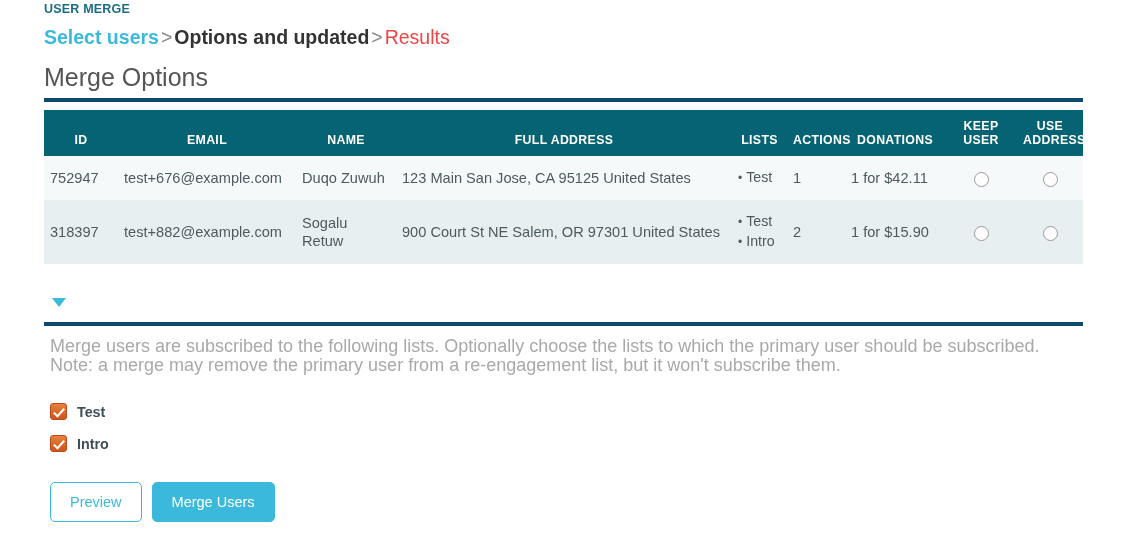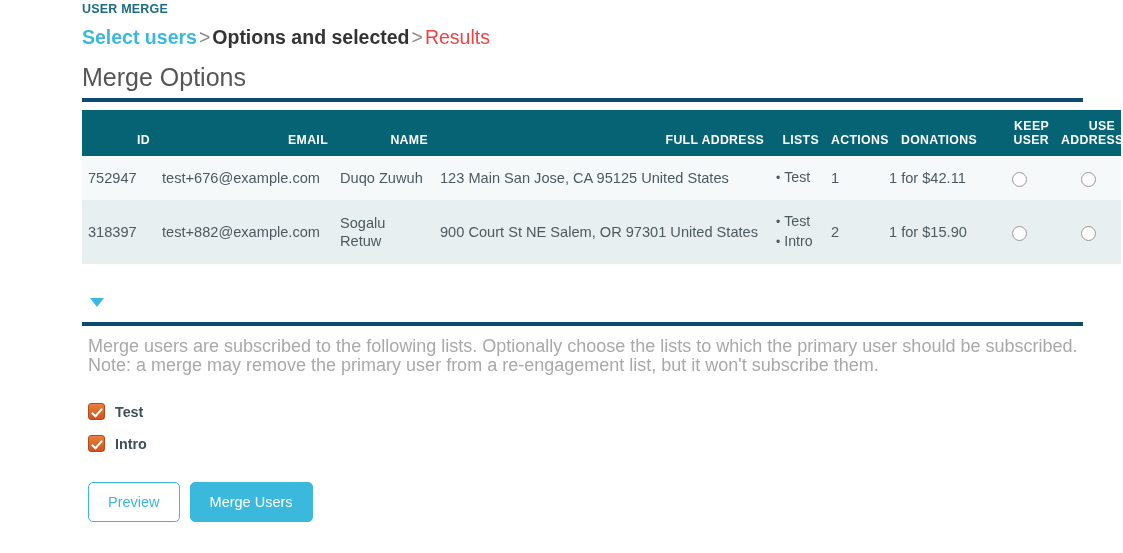--- a/index.html
+++ b/index.html
@@ -11,21 +11,20 @@
     height: 553px;
     background: #ffffff;
     font-family: "Liberation Sans", sans-serif;
     overflow: hidden;
   }
   .page {
     width: 1123px;
     height: 404px;
     position: relative;
     background: #ffffff;
-    padding-left: 38px;
   }
   .content {
     padding: 0 40px 0 44px;
   }
 
   
   .section-label {
     font-size: 12.5px;
     font-weight: bold;
     color: #1b6d85;
@@ -95,21 +94,21 @@
     border-collapse: collapse;
     margin-top: 8px;
     table-layout: fixed;
   }
   table.merge-table thead th {
     background: #056373;
     color: #ffffff;
     font-size: 12.3px;
     font-weight: bold;
     letter-spacing: 0.35px;
-    text-align: right;
+    text-align: center;
     padding: 8px 6px 9px 6px;
     vertical-align: bottom;
     height: 46px;
   }
   table.merge-table tbody td {
     font-size: 14.6px;
     color: #4c5a60;
     padding: 12px 6px;
     vertical-align: middle;
     line-height: 18px;
@@ -220,21 +219,21 @@
 </head>
 <body>
 
 <div class="page">
   <div class="content">
 
     <div class="section-label">USER MERGE</div>
 
 
     <div class="breadcrumb">
-      <span class="crumb-active">Select users</span><span class="crumb-sep">&gt;</span><span class="crumb-current">Options and selected</span><span class="crumb-sep">&gt;</span><span class="crumb-future">Results</span>
+      <span class="crumb-active">Select users</span><span class="crumb-sep">&gt;</span><span class="crumb-current">Options and updated</span><span class="crumb-sep">&gt;</span><span class="crumb-future">Results</span>
     </div>
 
     <h2 class="sec-heading">Merge Options</h2>
 
     <table class="merge-table">
       <colgroup>
         <col style="width:74px">
         <col style="width:178px">
         <col style="width:100px">
         <col style="width:336px">

